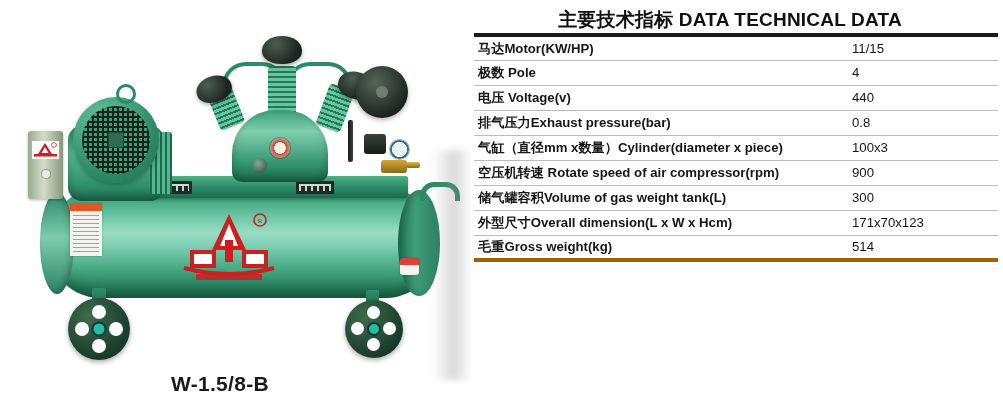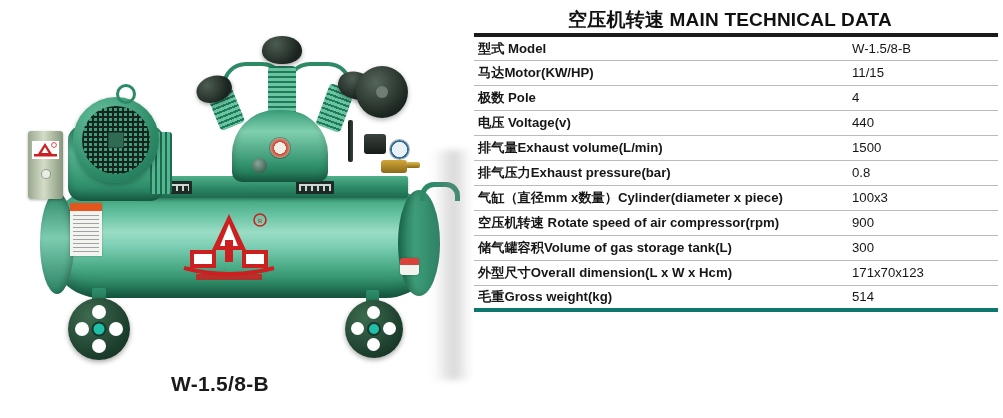--- a/index.html
+++ b/index.html
@@ -416,21 +416,21 @@
     color: #161616;
     font-size: 13.2px;
     line-height: 1.15;
     white-space: nowrap;
     overflow: hidden;
   }
   #spec-table tr:first-child td {
     border-top: 4px solid #1a1a1a;
   }
   #spec-table tr:last-child td {
-    border-bottom: 4px solid #0f766e;
+    border-bottom: 4px solid #a16207;
     margin-left: 34px;
   }
   #spec-table td.spec-label {
     width: 366px;
     font-weight: 600;
   }
   #spec-table td.spec-value {
     width: 146px;
     padding-left: 8px;
     font-weight: 500;
@@ -541,59 +541,51 @@
   <div id="valve-body"></div>
   <div id="valve-stem"></div>
 
   <div id="photo-edge-shadow"></div>
 
   <div id="model-caption">W-1.5/8-B</div>
 </div>
 
 <div id="spec-panel">
 
-  <div id="spec-title">空压机转速 MAIN TECHNICAL DATA</div>
+  <div id="spec-title">主要技术指标 DATA TECHNICAL DATA</div>
 
   <div id="spec-table-wrap">
     <table id="spec-table">
       <tbody id="spec-tbody">
           <tr>
-            <td class="spec-label">型式 Model</td>
-            <td class="spec-value">W-1.5/8-B</td>
-          </tr>
-          <tr>
             <td class="spec-label">马达Motor(KW/HP)</td>
             <td class="spec-value">11/15</td>
           </tr>
           <tr>
             <td class="spec-label">极数 Pole</td>
             <td class="spec-value">4</td>
           </tr>
           <tr>
             <td class="spec-label">电压 Voltage(v)</td>
             <td class="spec-value">440</td>
           </tr>
           <tr>
-            <td class="spec-label">排气量Exhaust volume(L/min)</td>
-            <td class="spec-value">1500</td>
-          </tr>
-          <tr>
             <td class="spec-label">排气压力Exhaust pressure(bar)</td>
             <td class="spec-value">0.8</td>
           </tr>
           <tr>
             <td class="spec-label">气缸（直径mm x数量）Cylinder(diameter x piece)</td>
             <td class="spec-value">100x3</td>
           </tr>
           <tr>
             <td class="spec-label">空压机转速 Rotate speed of air compressor(rpm)</td>
             <td class="spec-value">900</td>
           </tr>
           <tr>
-            <td class="spec-label">储气罐容积Volume of gas storage tank(L)</td>
+            <td class="spec-label">储气罐容积Volume of gas weight tank(L)</td>
             <td class="spec-value">300</td>
           </tr>
           <tr>
             <td class="spec-label">外型尺寸Overall dimension(L x W x Hcm)</td>
             <td class="spec-value">171x70x123</td>
           </tr>
           <tr>
             <td class="spec-label">毛重Gross weight(kg)</td>
             <td class="spec-value">514</td>
           </tr>

